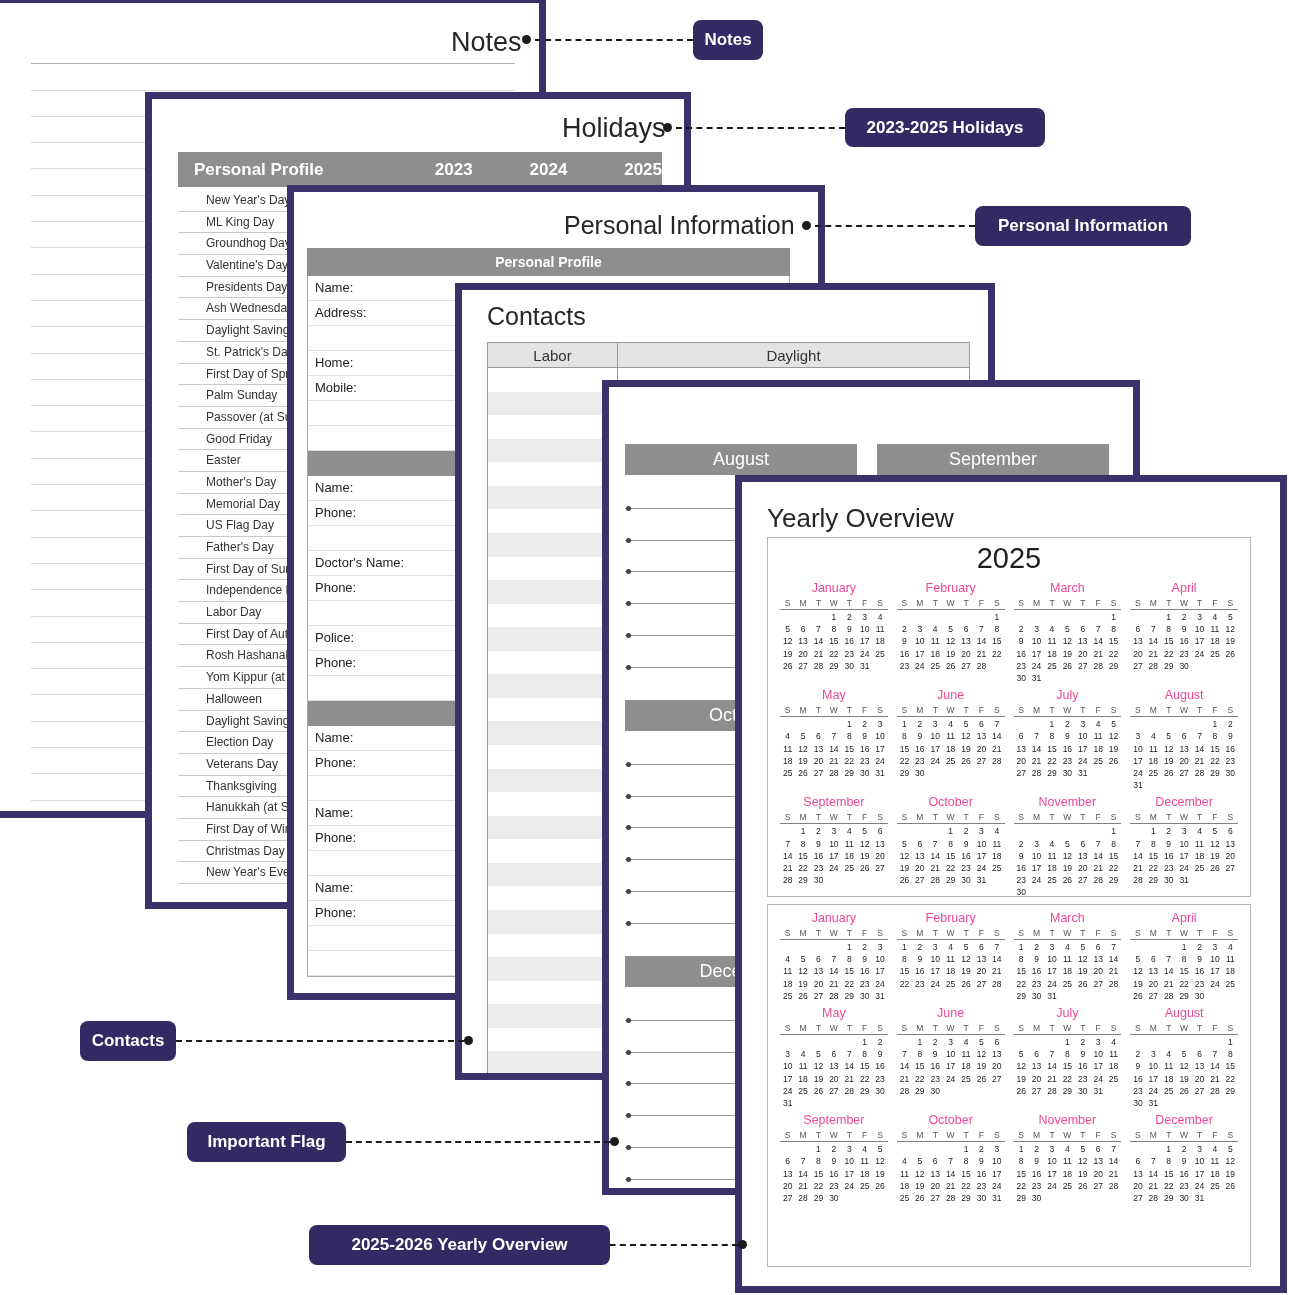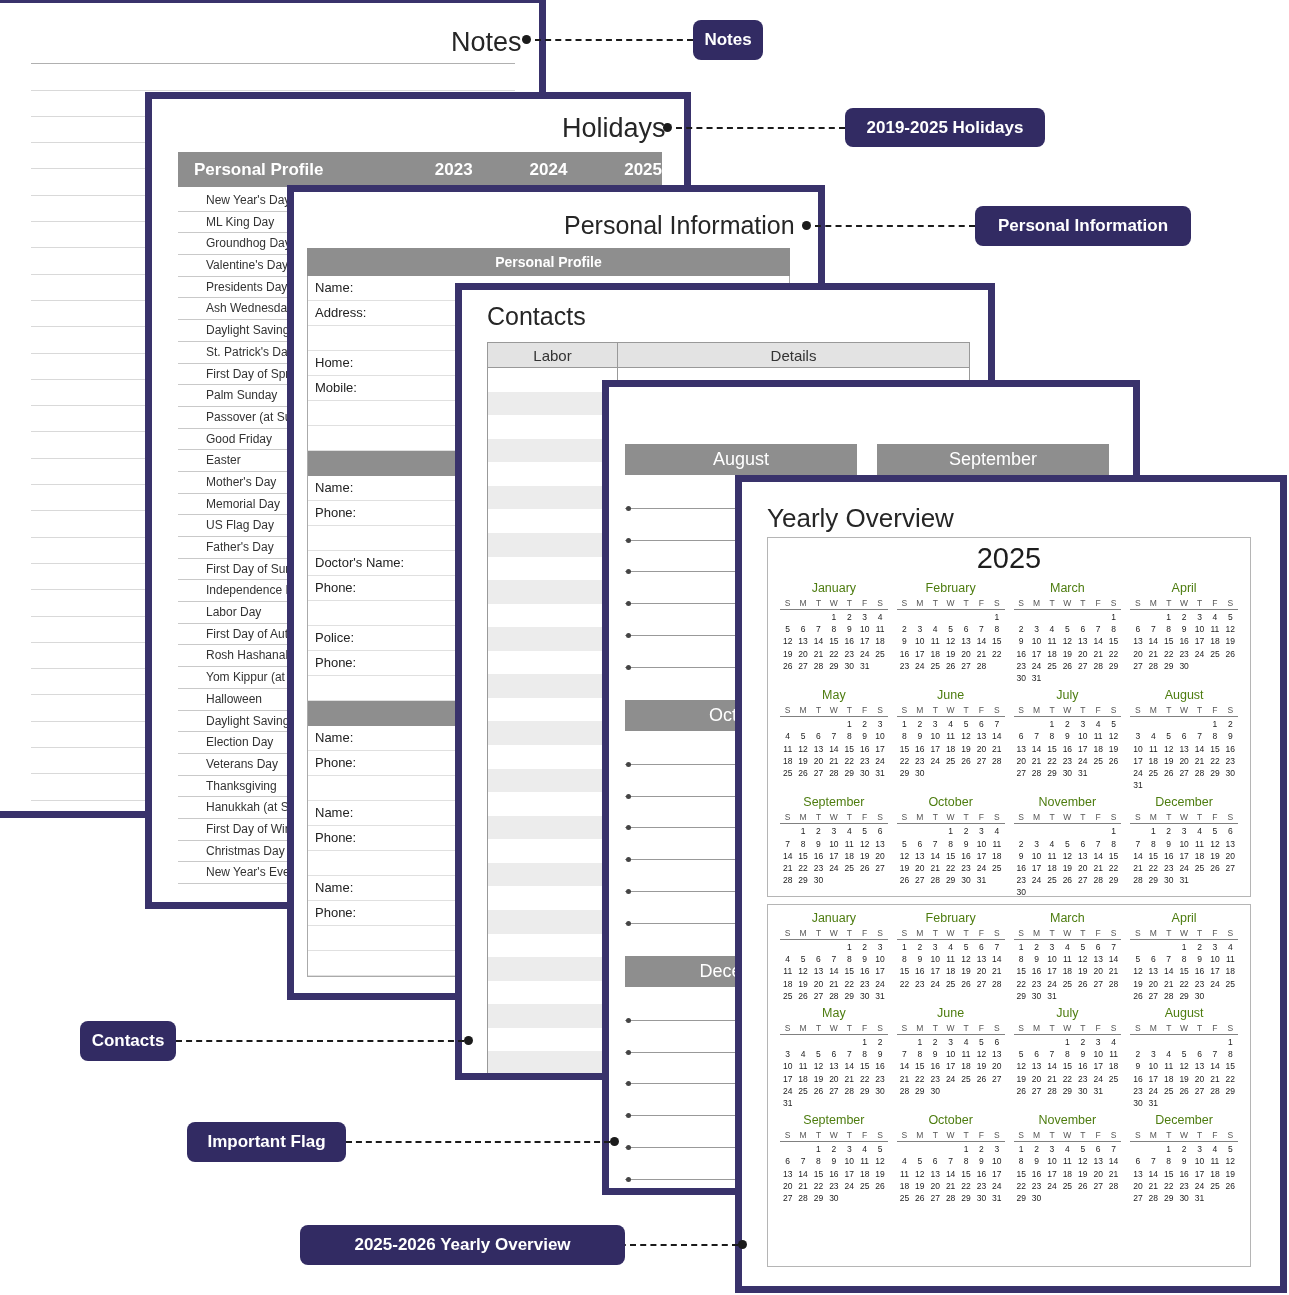--- a/index.html
+++ b/index.html
@@ -61,21 +61,21 @@
   .drow{height:31.8px;border-bottom:1px solid #999;position:relative;}
   .drow::after{content:"";position:absolute;left:1px;bottom:-3px;width:5px;height:5px;border-radius:50%;background:#444;}
 
   
   .ybox{position:absolute;left:25px;width:484px;border:1px solid #b5b5b5;background:#fff;overflow:hidden;}
   #ybox-0{top:55px;height:360px;}
   #ybox-1{top:422px;height:363px;}
   .ytitle{font-size:29px;text-align:center;margin-top:4px;color:#1d1d1d;}
   .mgrid{display:grid;grid-template-columns:repeat(4,1fr);column-gap:9px;padding:2px 12px 0;}
   .month{margin-top:4px;}
-  .mname{font-size:12.5px;text-align:center;color:#4d7c0f;margin-bottom:3px;}
+  .mname{font-size:12.5px;text-align:center;color:#ec4899;margin-bottom:3px;}
   .mdow{display:grid;grid-template-columns:repeat(7,1fr);font-size:8.5px;color:#555;border-bottom:1px solid #808080;text-align:center;padding-bottom:1px;}
   .mdays{display:grid;grid-template-columns:repeat(7,1fr);font-size:8.5px;color:#222;text-align:center;line-height:12.2px;padding-top:1px;}
 
   
   .badge{position:absolute;background:var(--badge,#322b63);color:#fff;font-weight:bold;font-size:17px;border-radius:8px;display:flex;align-items:center;justify-content:center;white-space:nowrap;z-index:20;}
   .dash{position:absolute;border-top:2px dashed #1b1b1b;z-index:19;}
   .dot{position:absolute;width:9px;height:9px;border-radius:50%;background:#1b1b1b;z-index:20;}
   #badge-notes{left:693px;top:20px;width:70px;height:40px;}
   #dash-notes{left:535px;top:39px;width:158px;}
   #dot-notes{left:522px;top:35px;}
@@ -84,21 +84,21 @@
   #dot-holidays{left:663px;top:123px;}
   #badge-personal{left:975px;top:206px;width:216px;height:40px;}
   #dash-personal{left:815px;top:225px;width:160px;}
   #dot-personal{left:802px;top:221px;}
   #badge-contacts{left:80px;top:1021px;width:96px;height:40px;}
   #dash-contacts{left:176px;top:1040px;width:288px;}
   #dot-contacts{left:464px;top:1036px;}
   #badge-important{left:187px;top:1122px;width:159px;height:40px;}
   #dash-important{left:346px;top:1141px;width:264px;}
   #dot-important{left:610px;top:1137px;}
-  #badge-yearly{left:300px;top:1225px;width:325px;height:40px;}
+  #badge-yearly{left:309px;top:1225px;width:301px;height:40px;}
   #dash-yearly{left:579px;top:1244px;width:159px;}
   #dot-yearly{left:738px;top:1240px;}
 </style>
 </head>
 <body>
 
 <div id="canvas">
 
   <div class="page" id="page-notes">
     <div class="ptitle" id="notes-title">Notes</div>
@@ -211,21 +211,21 @@
         <div class="prow">Phone:</div>
         <div class="prow"></div>
         <div class="prow"></div>
       </div>
   </div>
 
   <div class="page" id="page-contacts">
     <div class="ptitle" id="contacts-title">Contacts</div>
     <div id="contacts-header">
       <span class="c1">Labor</span>
-      <span class="c2">Details</span>
+      <span class="c2">Daylight</span>
     </div>
     <div id="contacts-rows">
         <div class="crow"></div>
         <div class="crow alt"></div>
         <div class="crow"></div>
         <div class="crow alt"></div>
         <div class="crow"></div>
         <div class="crow alt"></div>
         <div class="crow"></div>
         <div class="crow alt"></div>
@@ -1457,21 +1457,21 @@
         </div>
       </div>
   </div>
 
   <div class="dash" id="dash-notes"></div>
   <div class="dot" id="dot-notes"></div>
   <div class="badge" id="badge-notes">Notes</div>
 
   <div class="dash" id="dash-holidays"></div>
   <div class="dot" id="dot-holidays"></div>
-  <div class="badge" id="badge-holidays">2019-2025 Holidays</div>
+  <div class="badge" id="badge-holidays">2023-2025 Holidays</div>
 
   <div class="dash" id="dash-personal"></div>
   <div class="dot" id="dot-personal"></div>
   <div class="badge" id="badge-personal">Personal Information</div>
 
   <div class="dash" id="dash-contacts"></div>
   <div class="dot" id="dot-contacts"></div>
   <div class="badge" id="badge-contacts">Contacts</div>
 
   <div class="dash" id="dash-important"></div>

